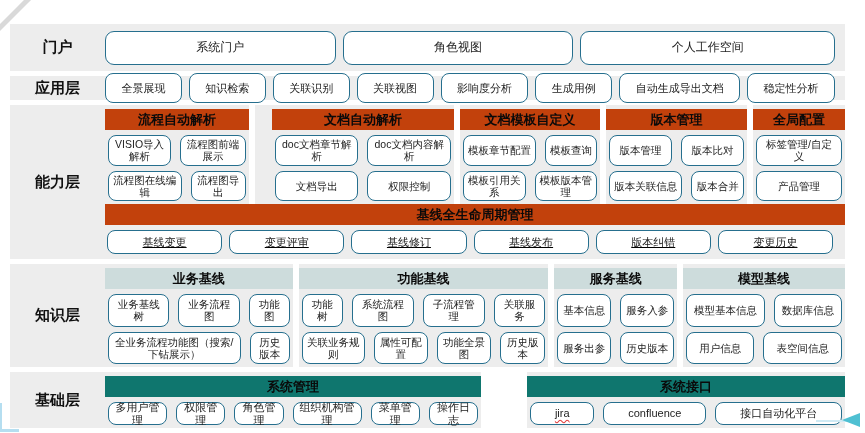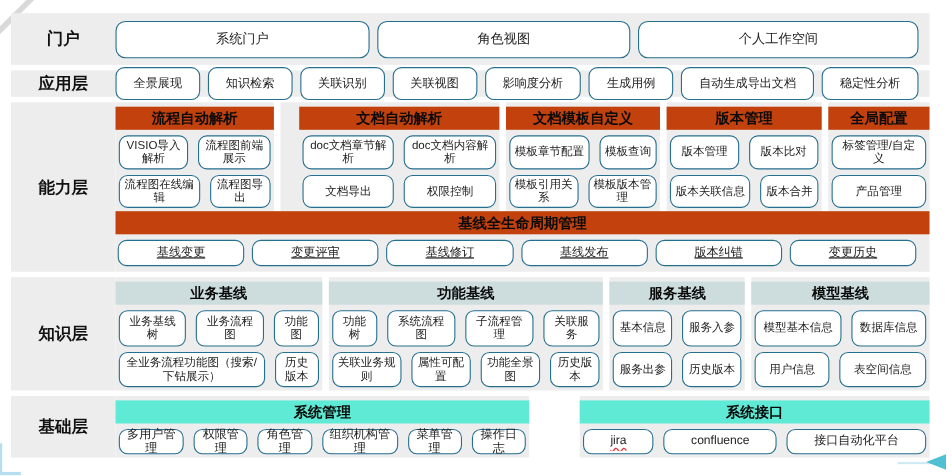--- a/index.html
+++ b/index.html
@@ -1,18 +1,18 @@
 <!DOCTYPE html>
 <html><head>
 <meta charset="utf-8">
 <style>
   html,body{margin:0;padding:0;background:#fff;}
   .page{position:relative;width:865px;height:433px;background:#ffffff;
         font-family:"Liberation Sans","DejaVu Sans",sans-serif;overflow:hidden;}
-  .stack{position:absolute;left:10px;top:12px;width:835px;}
+  .stack{position:absolute;left:10px;top:24px;width:835px;}
   .band{margin-bottom:5px;}
   .band-solid{background:#ededed;display:flex;align-items:center;}
   .band-split{display:flex;align-items:stretch;}
   .layer-label{flex:0 0 95px;display:flex;align-items:center;justify-content:center;
                font-weight:bold;font-size:15px;color:#111;}
   .band-split .layer-label{background:#ededed;}
   .band1{height:47px;}
   .band2{height:24px;}
   .band3{height:154px;}
   .band4{height:103px;}
@@ -27,21 +27,21 @@
   .app-row{flex:1;display:flex;gap:7px;padding-right:10px;height:30px;}
 
   .cap-col{flex:1;display:flex;flex-direction:column;min-width:0;}
   .groups-row{display:flex;gap:6px;flex:1;min-width:0;}
   .group{background:#ededed;display:flex;flex-direction:column;
          padding:4px 0 3px;box-sizing:border-box;min-width:0;}
   .ghead{height:21px;display:flex;align-items:center;justify-content:center;
          font-weight:bold;font-size:13px;color:#0a0a0a;flex:0 0 auto;}
   .ghead-blue{background:#c2410c;}
   .ghead-pale{background:#cddcdc;}
-  .ghead-teal{background:#5eead4;}
+  .ghead-teal{background:#0f766e;}
   .brow{display:flex;gap:9px;padding:0 3px;margin-top:5px;flex:1;min-height:0;}
 
   #cap-groups .group:nth-child(1){flex:147 1 0;}
   #cap-groups .group:nth-child(2){flex:186 1 0;padding-left:17px;}
   #cap-groups .group:nth-child(3){flex:143 1 0;}
   #cap-groups .group:nth-child(4){flex:144 1 0;}
   #cap-groups .group:nth-child(5){flex:94 1 0;}
   #cap-groups .btn{font-size:10.5px;}
 
   .baseline{background:#ededed;padding-bottom:5px;}

